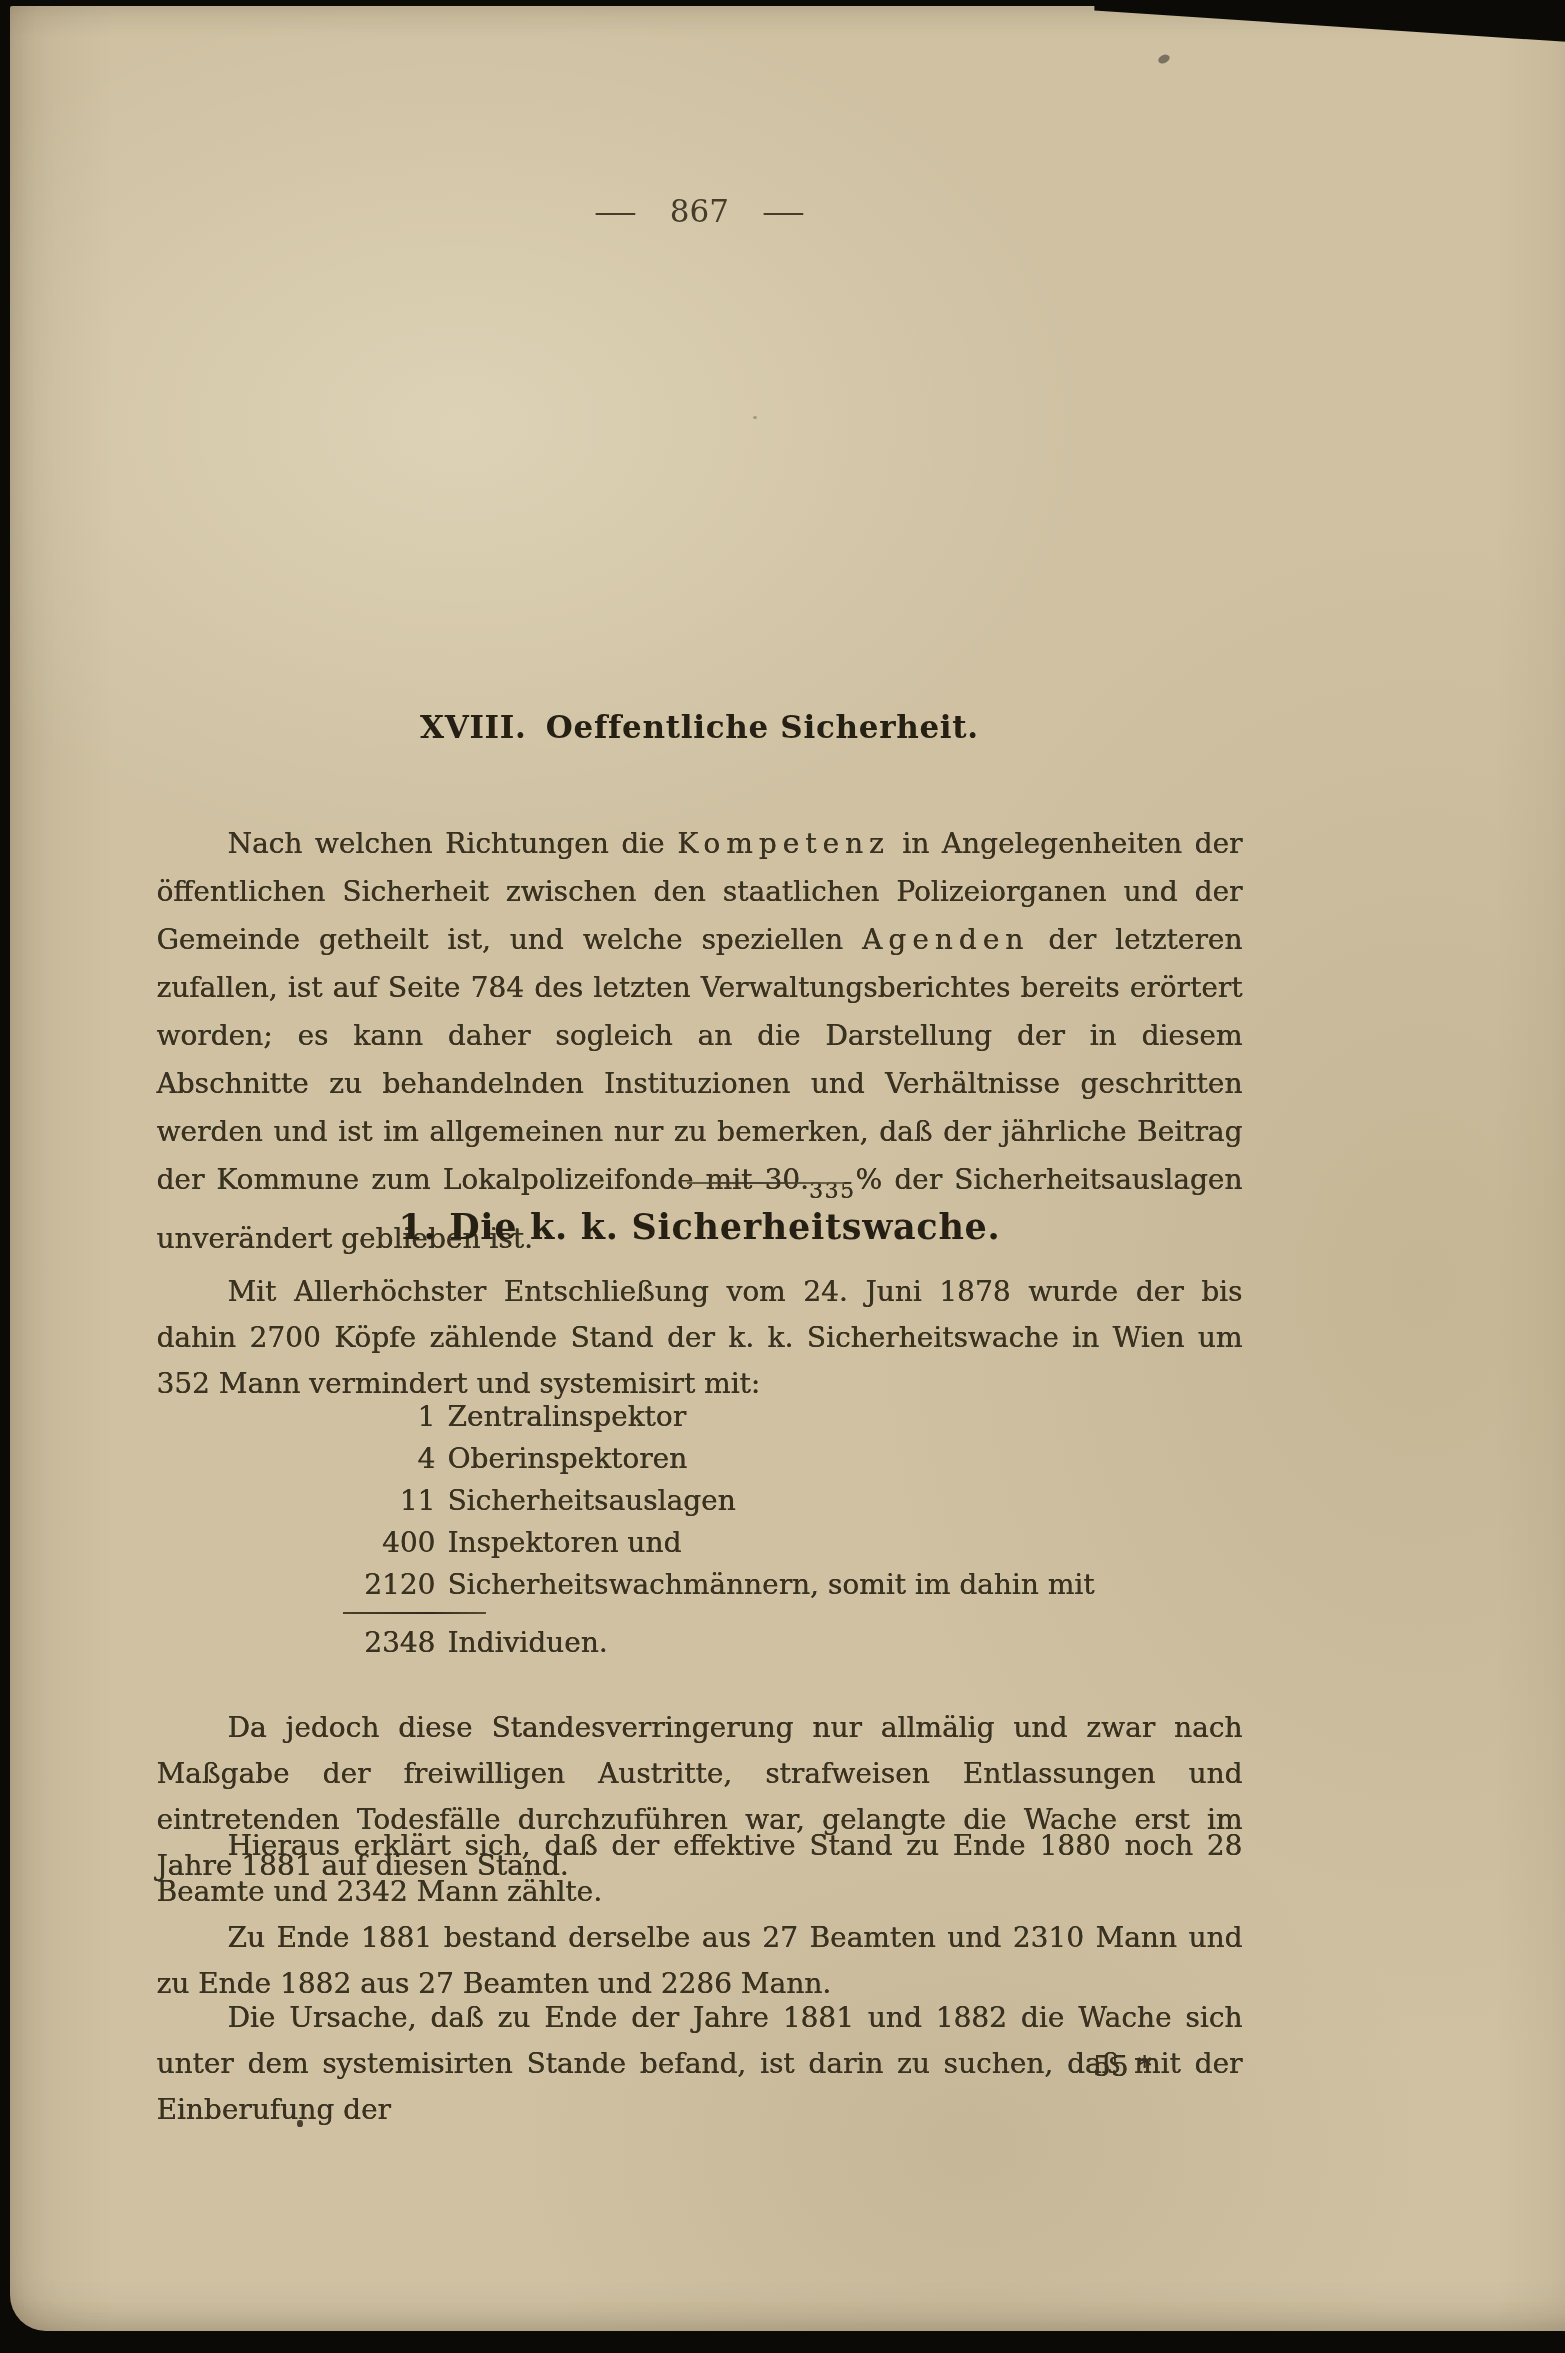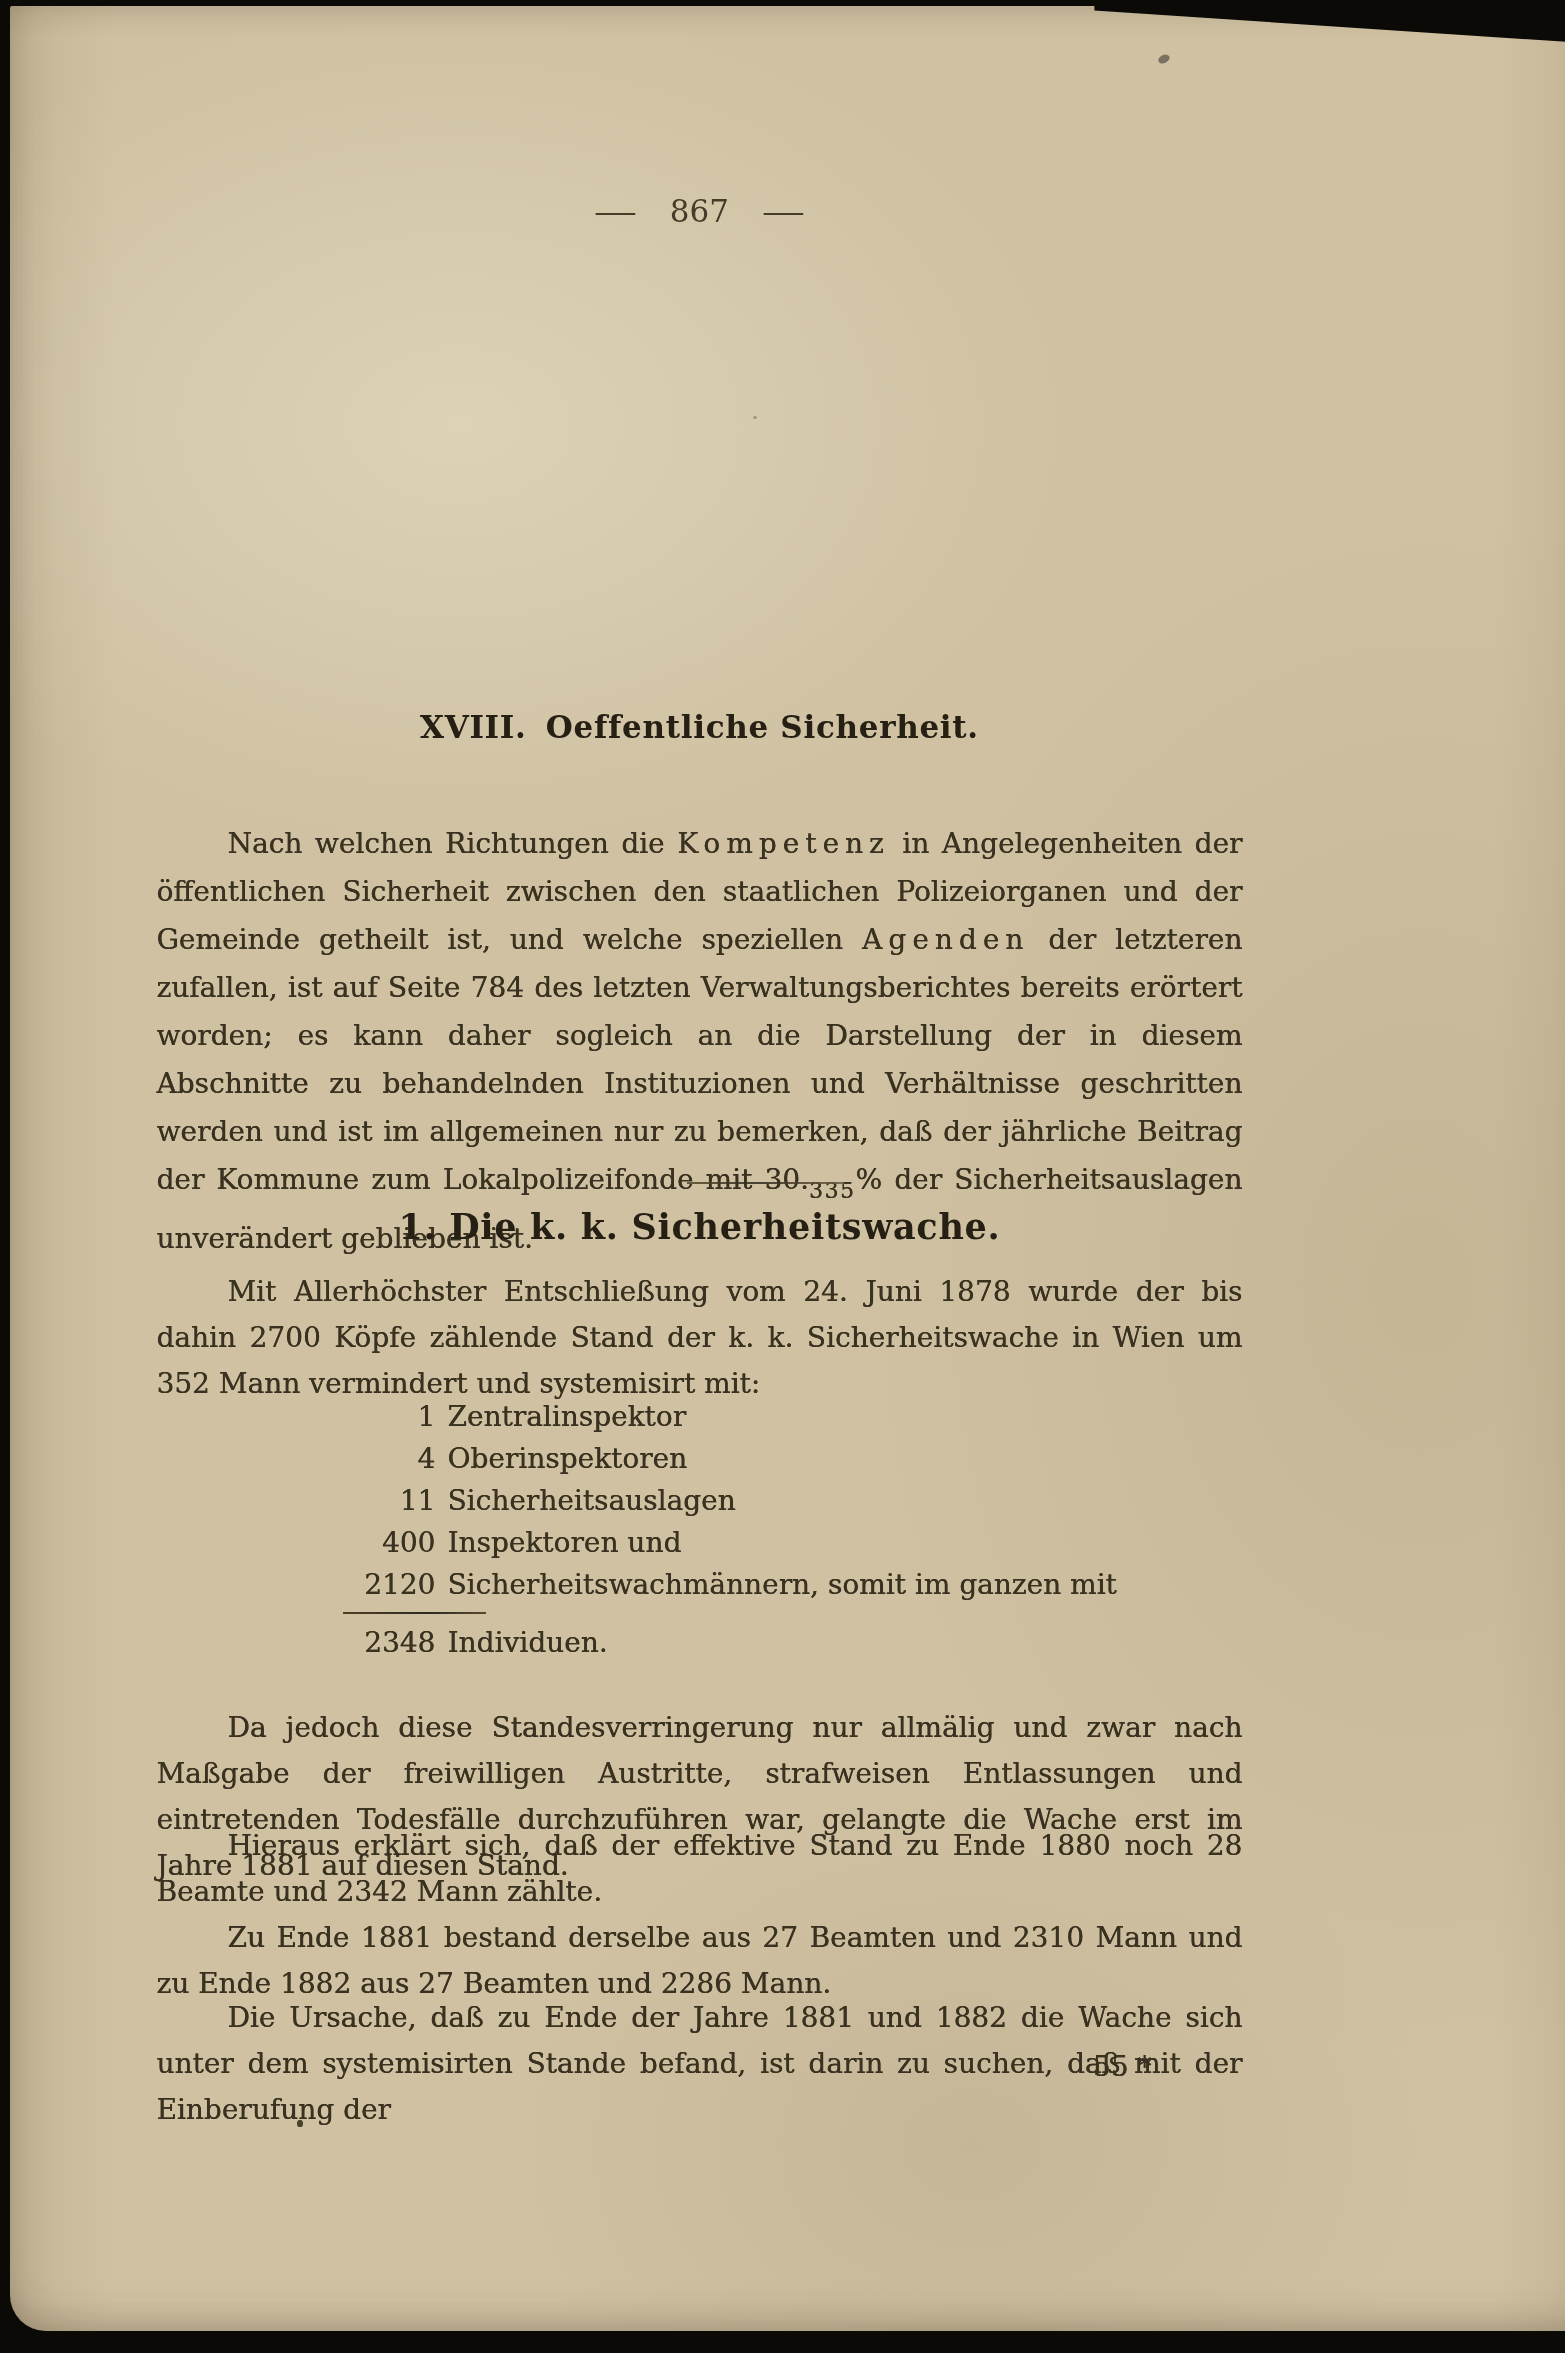--- a/index.html
+++ b/index.html
@@ -135,21 +135,21 @@
   </div>
 
 
   <div class="roster-row">
     <span class="roster-count">400</span>
     <span class="roster-label">Inspektoren und</span>
   </div>
 
   <div class="roster-row">
     <span class="roster-count">2120</span>
-    <span class="roster-label">Sicherheitswachmännern, somit im ganzen mit</span>
+    <span class="roster-label">Sicherheitswachmännern, somit im dahin mit</span>
   </div>
 </div>
       <div class="sum-rule"></div>
       <div class="roster-row total">
         <span class="roster-count">2348</span>
         <span class="roster-label">Individuen.</span>
       </div>
     </div>
 
     <p class="body-text para3">Da jedoch diese Standesverringerung nur allmälig und zwar nach Maßgabe der freiwilligen Austritte, strafweisen Entlassungen und eintretenden Todesfälle durchzuführen war, gelangte die Wache erst im Jahre 1881 auf diesen Stand.</p>

